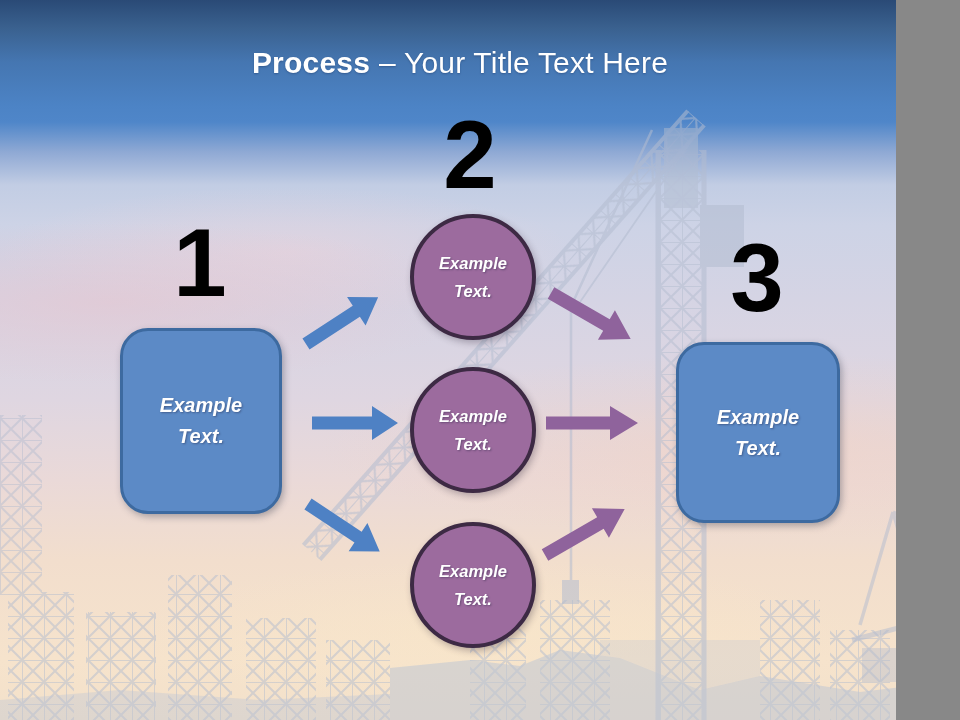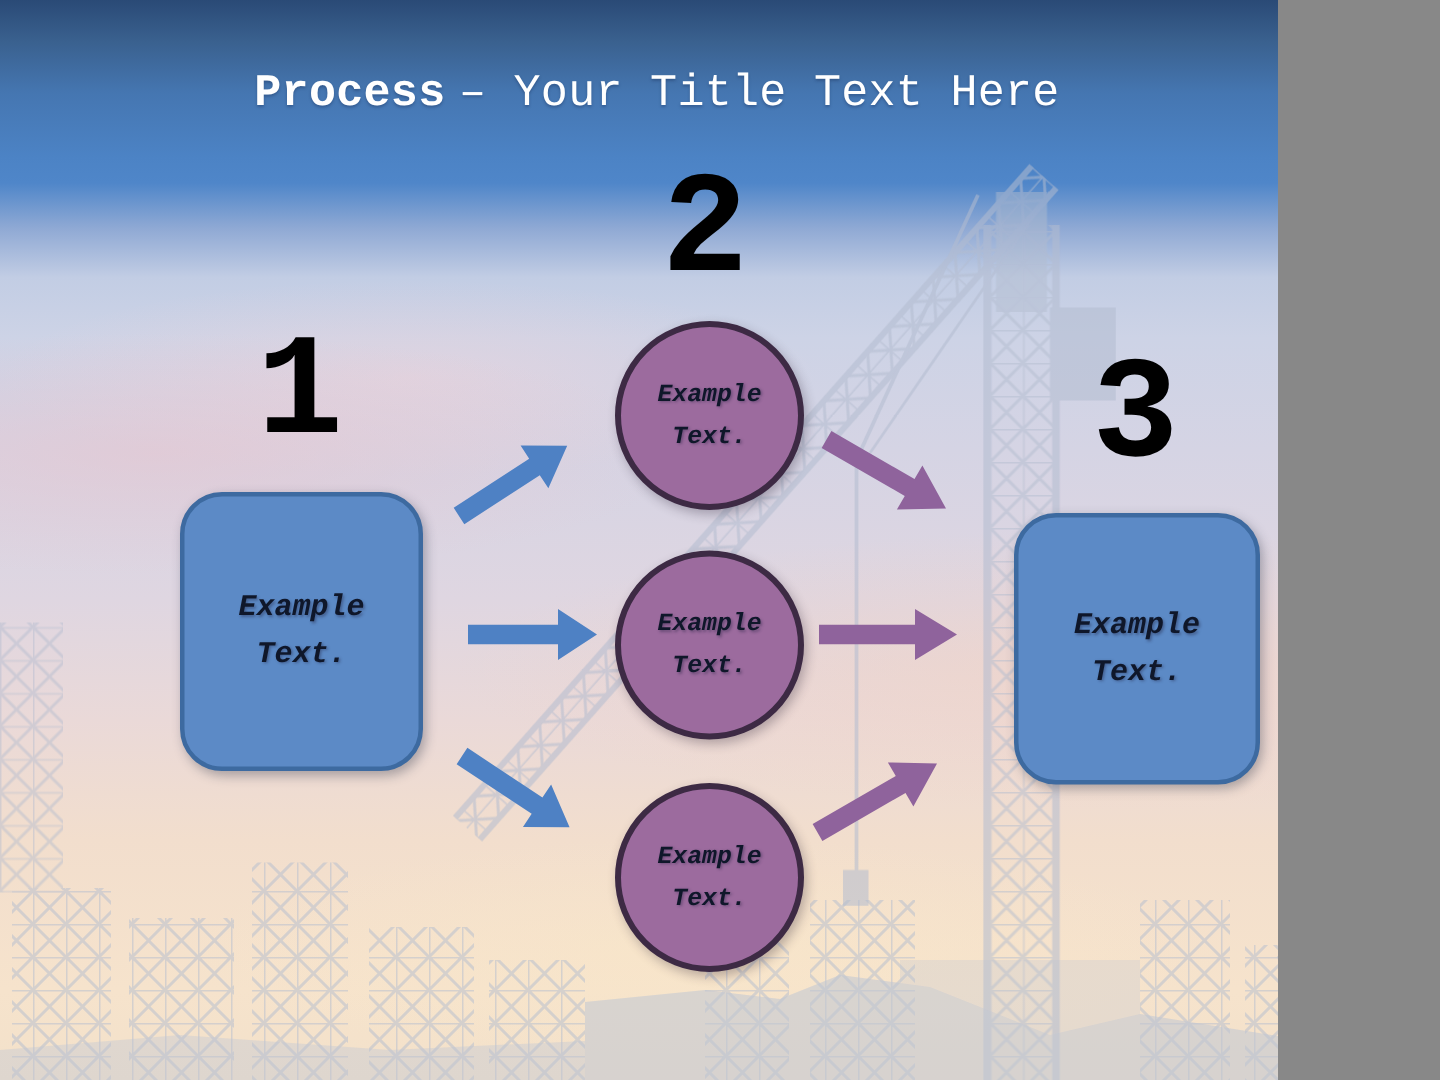--- a/index.html
+++ b/index.html
@@ -1,18 +1,19 @@
 <!DOCTYPE html>
 <html><head>
 <meta charset="utf-8">
 <style>
   html,body{margin:0;padding:0;background:#888;}
   .slide{
     position:relative;width:852px;height:720px;overflow:hidden;
-    font-family:Liberation Mono, monospace;
+    font-family:Liberation Sans, sans-serif;
+    padding-left:44px;
   }
   
   .bg-sky{
     position:absolute;inset:0;
     background:
       radial-gradient(60% 16% at 12% 42%, rgba(233,196,205,.55), transparent 70%),
       radial-gradient(46% 13% at 32% 35%, rgba(240,212,218,.5), transparent 70%),
       radial-gradient(70% 18% at 86% 62%, rgba(247,210,188,.45), transparent 72%),
       radial-gradient(55% 14% at 55% 88%, rgba(250,232,200,.5), transparent 75%),
       linear-gradient(180deg,
@@ -40,21 +41,21 @@
   
   .box{
     position:absolute;display:flex;align-items:center;justify-content:center;
     background:#5c8ac6;border:3px solid #3d6aa0;border-radius:28px;
     box-shadow:2px 3px 7px rgba(40,50,70,.35);
     text-align:center;
   }
   .box-left{left:120px;top:328px;width:156px;height:180px;}
   .box-right{left:676px;top:342px;width:158px;height:175px;}
   .shape-label{
-    color:#0f172a;font-style:italic;font-weight:700;font-size:20px;line-height:1.55;
+    color:#ffffff;font-style:italic;font-weight:700;font-size:20px;line-height:1.55;
     width:112px;text-shadow:1px 1px 2px rgba(30,30,60,.4);
   }
   
   .circle{
     position:absolute;width:126px;height:126px;border-radius:50%;
     background:#9c6b9e;border:4px solid #3d2a44;box-sizing:border-box;
     display:flex;align-items:center;justify-content:center;text-align:center;
     box-shadow:2px 3px 7px rgba(40,30,50,.3);
   }
   .circle .shape-label{font-size:16.5px;line-height:1.7;width:92px;}

